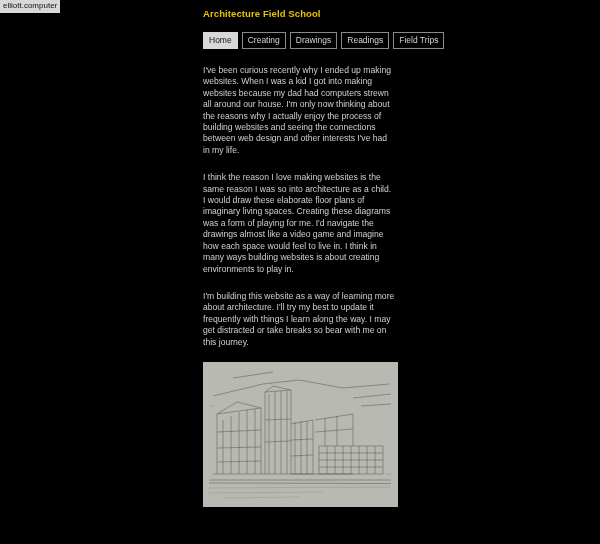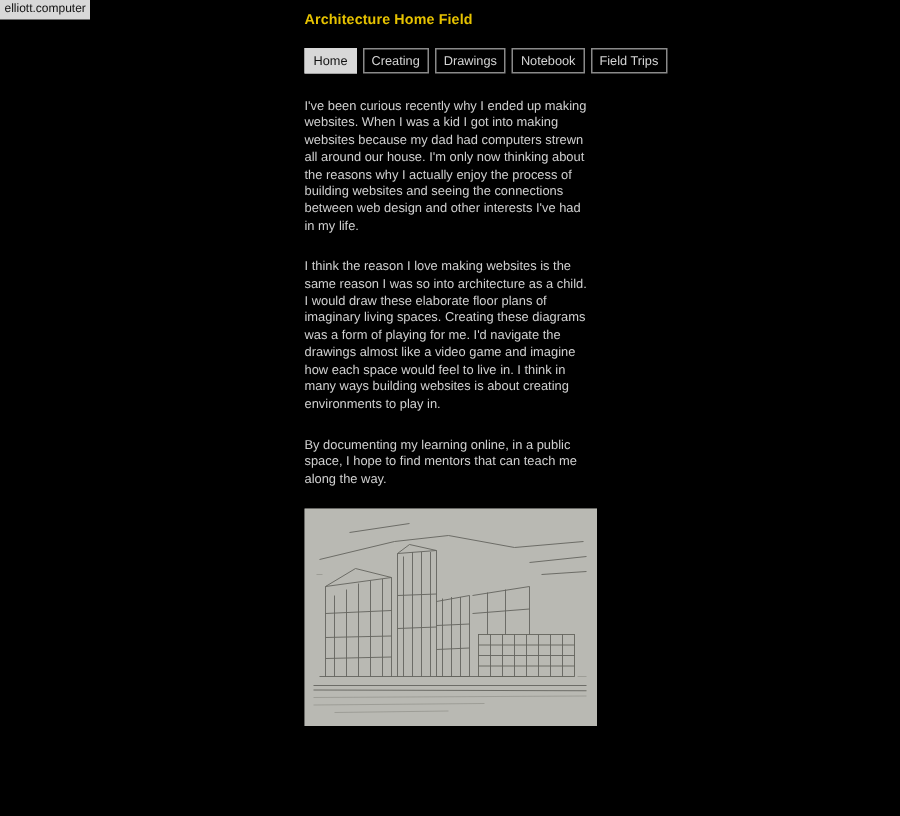--- a/index.html
+++ b/index.html
@@ -88,34 +88,34 @@
 </style>
 </head>
 <body>
 
 <div class="page">
 
   <div class="site-tag">elliott.computer</div>
 
   <div class="content">
 
-    <h1 class="site-title">Architecture Home Field</h1>
+    <h1 class="site-title">Architecture Field School</h1>
 
     <div class="nav">
       <div class="nav-item active">Home</div>
       <div class="nav-item">Creating</div>
       <div class="nav-item">Drawings</div>
-      <div class="nav-item">Notebook</div>
+      <div class="nav-item">Readings</div>
       <div class="nav-item">Field Trips</div>
     </div>
 
     <div class="body-copy">
       <p>I've been curious recently why I ended up making websites. When I was a kid I got into making websites because my dad had computers strewn all around our house. I'm only now thinking about the reasons why I actually enjoy the process of building websites and seeing the connections between web design and other interests I've had in my life.</p>
       <p>I think the reason I love making websites is the same reason I was so into architecture as a child. I would draw these elaborate floor plans of imaginary living spaces. Creating these diagrams was a form of playing for me. I'd navigate the drawings almost like a video game and imagine how each space would feel to live in. I think in many ways building websites is about creating environments to play in.</p>
-      <p>By documenting my learning online, in a public space, I hope to find mentors that can teach me along the way.</p>
+      <p>I'm building this website as a way of learning more about architecture. I'll try my best to update it frequently with things I learn along the way. I may get distracted or take breaks so bear with me on this journey.</p>
     </div>
 
     <div class="drawing-wrap">
       <svg width="195" height="145" viewBox="0 0 195 145" xmlns="http://www.w3.org/2000/svg">
         <rect x="0" y="0" width="195" height="145" fill="#b9b9b3"></rect>
         <g stroke="#55554f" stroke-width="0.6" fill="none" opacity="0.85">
 
           <line x1="6" y1="118" x2="188" y2="118"></line>
           <line x1="6" y1="121" x2="188" y2="121.5"></line>
           <line x1="10" y1="112" x2="150" y2="112"></line>

